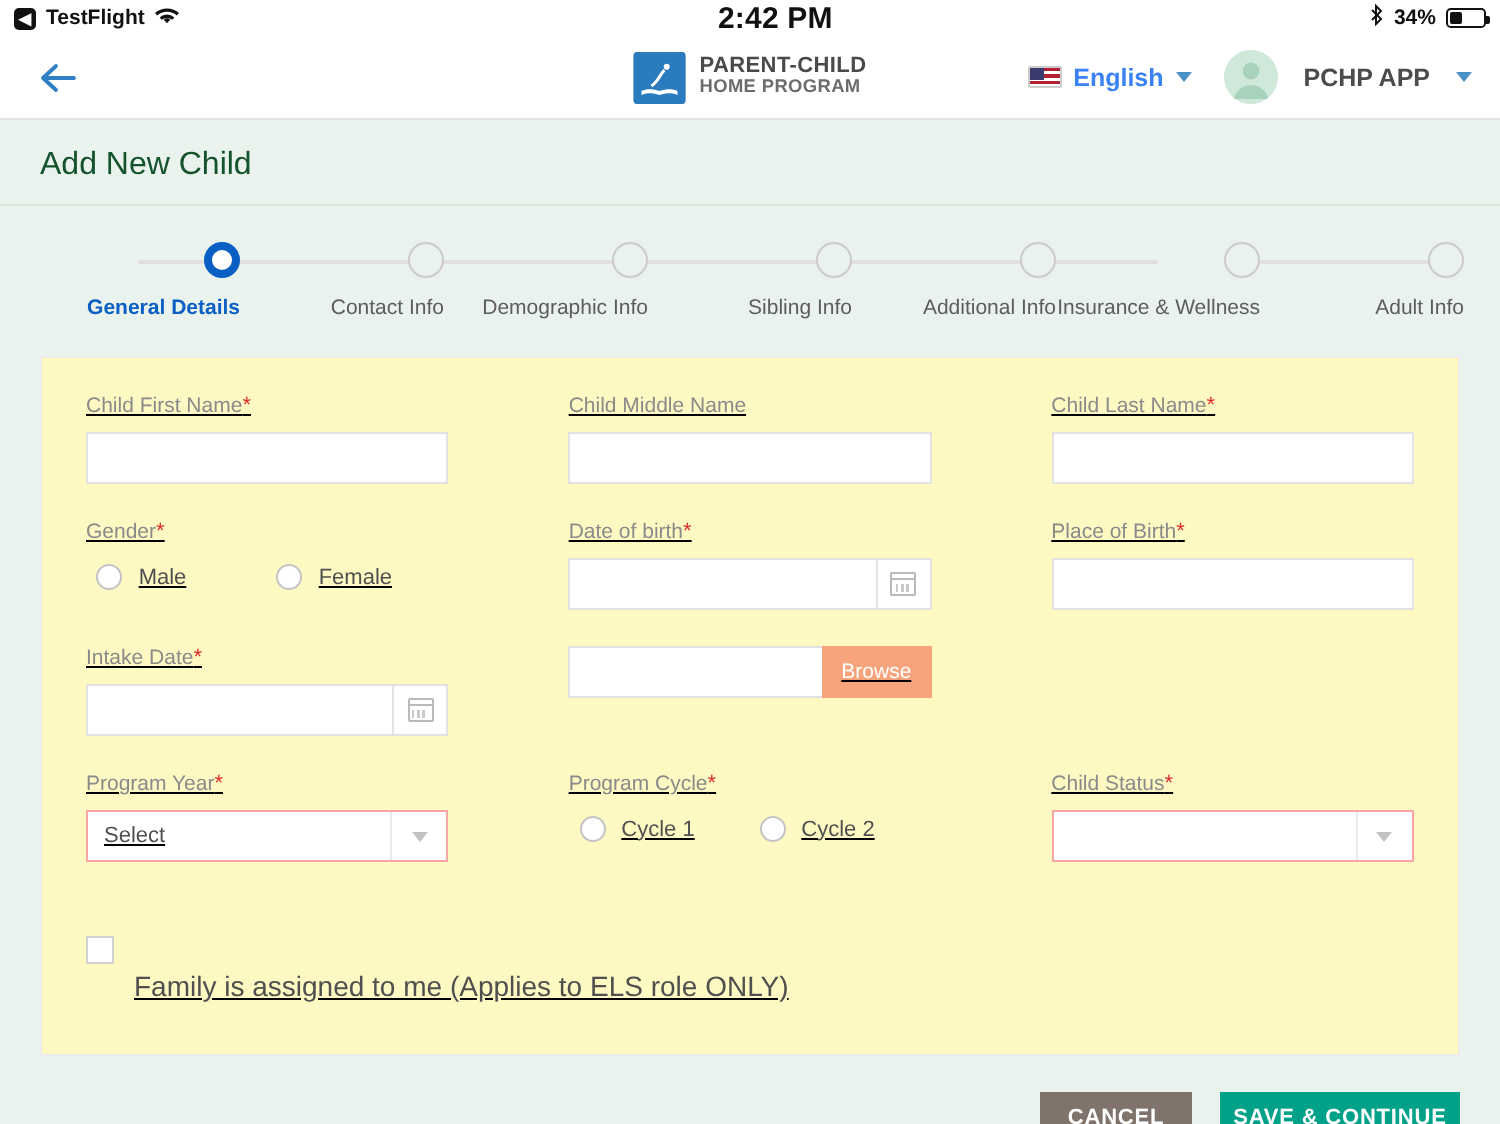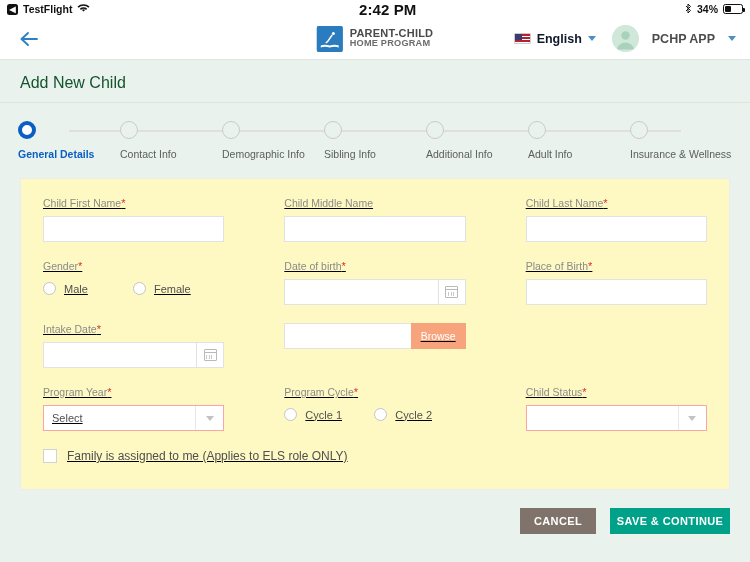--- a/index.html
+++ b/index.html
@@ -49,38 +49,38 @@
   .brand-text .l1 { font-size: 11px; font-weight: 700; color:#4a4a4a; letter-spacing:.2px; }
   .brand-text .l2 { font-size: 9.2px; font-weight: 600; color:#6c6c6c; letter-spacing:.2px; }
   .nav-right { margin-left:auto; display:flex; align-items:center; gap: 16px; }
   .lang { display:flex; align-items:center; gap:6px; cursor:pointer; }
   .flag {
     width: 17px; height: 11px; border-radius:1px; position:relative; overflow:hidden;
     background: repeating-linear-gradient(to bottom,#b22234 0 1.6px,#fff 1.6px 3.2px);
     border:.5px solid #ccc;
   }
   .flag::before { content:""; position:absolute; left:0; top:0; width:7.5px; height:6px; background:#3c3b6e; }
-  .lang-label { font-size: 12.5px; color:#0f172a; font-weight:600; }
+  .lang-label { font-size: 12.5px; color:#3b82f6; font-weight:600; }
   .chev { width:0; height:0; border-left:4.5px solid transparent; border-right:4.5px solid transparent; border-top:5px solid #4a90c4; }
   .user { display:flex; align-items:center; gap:13px; cursor:pointer; }
   .avatar {
     width: 27px; height: 27px; border-radius:50%; background:#cfe8da;
     display:flex; align-items:flex-end; justify-content:center; overflow:hidden;
   }
   .user-label { font-size: 12.5px; color:#4c4c4c; font-weight:600; }
 
   
   .page-title {
     padding: 14px 0 10px 20px; font-size: 16px; color:#14532d;
     border-bottom: 1px solid #dde7e0; background:#e9f2ec;
   }
 
   
   .stepper { display:flex; padding: 18px 18px 0 18px; }
-  .step { flex:1; display:flex; flex-direction:column; align-items:flex-start; position:relative; cursor:pointer; }
+  .step { flex:1; display:flex; flex-direction:column; align-items:flex-end; position:relative; cursor:pointer; }
   .step .line {
     position:absolute; top: 9px; height: 1.6px; background:#e1dede; z-index:0;
   }
   .step .line.left { left:0; right:50%; }
   .step .line.right { left:50%; right:0; }
   .dot {
     width: 18px; height: 18px; border-radius:50%; border: 1.6px solid #cdcaca;
     background:#e9f2ec; z-index:1; position:relative;
   }
   .step.active .dot { border: 4.5px solid #0a5fc4; background:#fff; }
@@ -111,39 +111,39 @@
     content:""; position:absolute; left:0; right:0; top:2px; height:1.2px; background:#b9b9b9;
   }
   .cal-ico::after {
     content:""; position:absolute; left:1.5px; right:1.5px; top:5px; bottom:1.5px;
     background: repeating-linear-gradient(to right,#c9c9c9 0 1.2px, transparent 1.2px 2.6px);
   }
   .browse-btn {
     background:#f7a47c; color:#fff; font-size:10.5px; padding: 0 10px; height:26px;
     display:flex; align-items:center; justify-content:center; border:none; cursor:pointer;
   }
-  .radio-row { display:flex; align-items:center; gap: 4px; padding-top:3px; }
+  .radio-row { display:flex; align-items:center; gap: 4px; padding-top:3px;justify-content:flex-end; }
   .radio-opt { display:flex; align-items:center; gap:8px; width: 86px; cursor:pointer; }
   .radio {
     width: 13px; height: 13px; border-radius:50%; border: 1.3px solid #c4c4c4; background:#fff;
   }
   .radio-lbl { font-size: 11px; color:#4f4f4f; }
   .select {
     height: 26px; border:1px solid #fca5a5; background:#fff; width:100%;
     display:flex; align-items:center; cursor:pointer;
   }
   .select .val { flex:1; font-size:11px; color:#4f4f4f; padding-left: 8px; }
   .select .caret-box {
     width: 28px; height:100%; border-left:1px solid #e8e8e8;
     display:flex; align-items:center; justify-content:center;
   }
   .caret { width:0;height:0;border-left:4.5px solid transparent;border-right:4.5px solid transparent;border-top:5px solid #c2c2c2; }
   .check-row { display:flex; align-items:center; gap: 10px; margin-top: 6px; cursor:pointer; }
   .checkbox { width: 14px; height:14px; border:1.3px solid #d2d2d2; background:#fff; }
-  .check-lbl { font-size: 12px; color:#4f4f4f; }
+  .check-lbl { font-size: 14px; color:#4f4f4f;margin-top:36px; }
 
   
   .actions { display:flex; justify-content:flex-end; gap: 14px; padding: 18px 20px 0 4px; }
   .btn { border:none; color:#fff; font-size: 11px; font-weight:700; letter-spacing:.4px; cursor:pointer; }
   .btn-cancel { background:#7f736b; width: 76px; height: 26px; }
   .btn-save { background:#00a189; width: 120px; height: 26px; }
 </style>
 </head>
 <body>
 
@@ -245,28 +245,28 @@
       <span class="slabel">Sibling Info</span>
     </div>
     <div class="step">
       <span class="line left"></span>
       <span class="line right"></span>
       <span class="dot"></span>
       <span class="slabel">Additional Info</span>
     </div>
     <div class="step">
       <span class="line left"></span>
+      <span class="dot"></span>
+      <span class="slabel">Insurance &amp; Wellness</span>
+    </div>
+    <div class="step">
+      <span class="line left"></span>
       <span class="line right"></span>
       <span class="dot"></span>
       <span class="slabel">Adult Info</span>
-    </div>
-    <div class="step">
-      <span class="line left"></span>
-      <span class="dot"></span>
-      <span class="slabel">Insurance &amp; Wellness</span>
     </div>
   </div>
 
   <div class="card">
 
     <div class="row">
       <div class="col">
         <div class="fld-label">
           <span>Child First Name</span><span class="req">*</span>
         </div>

